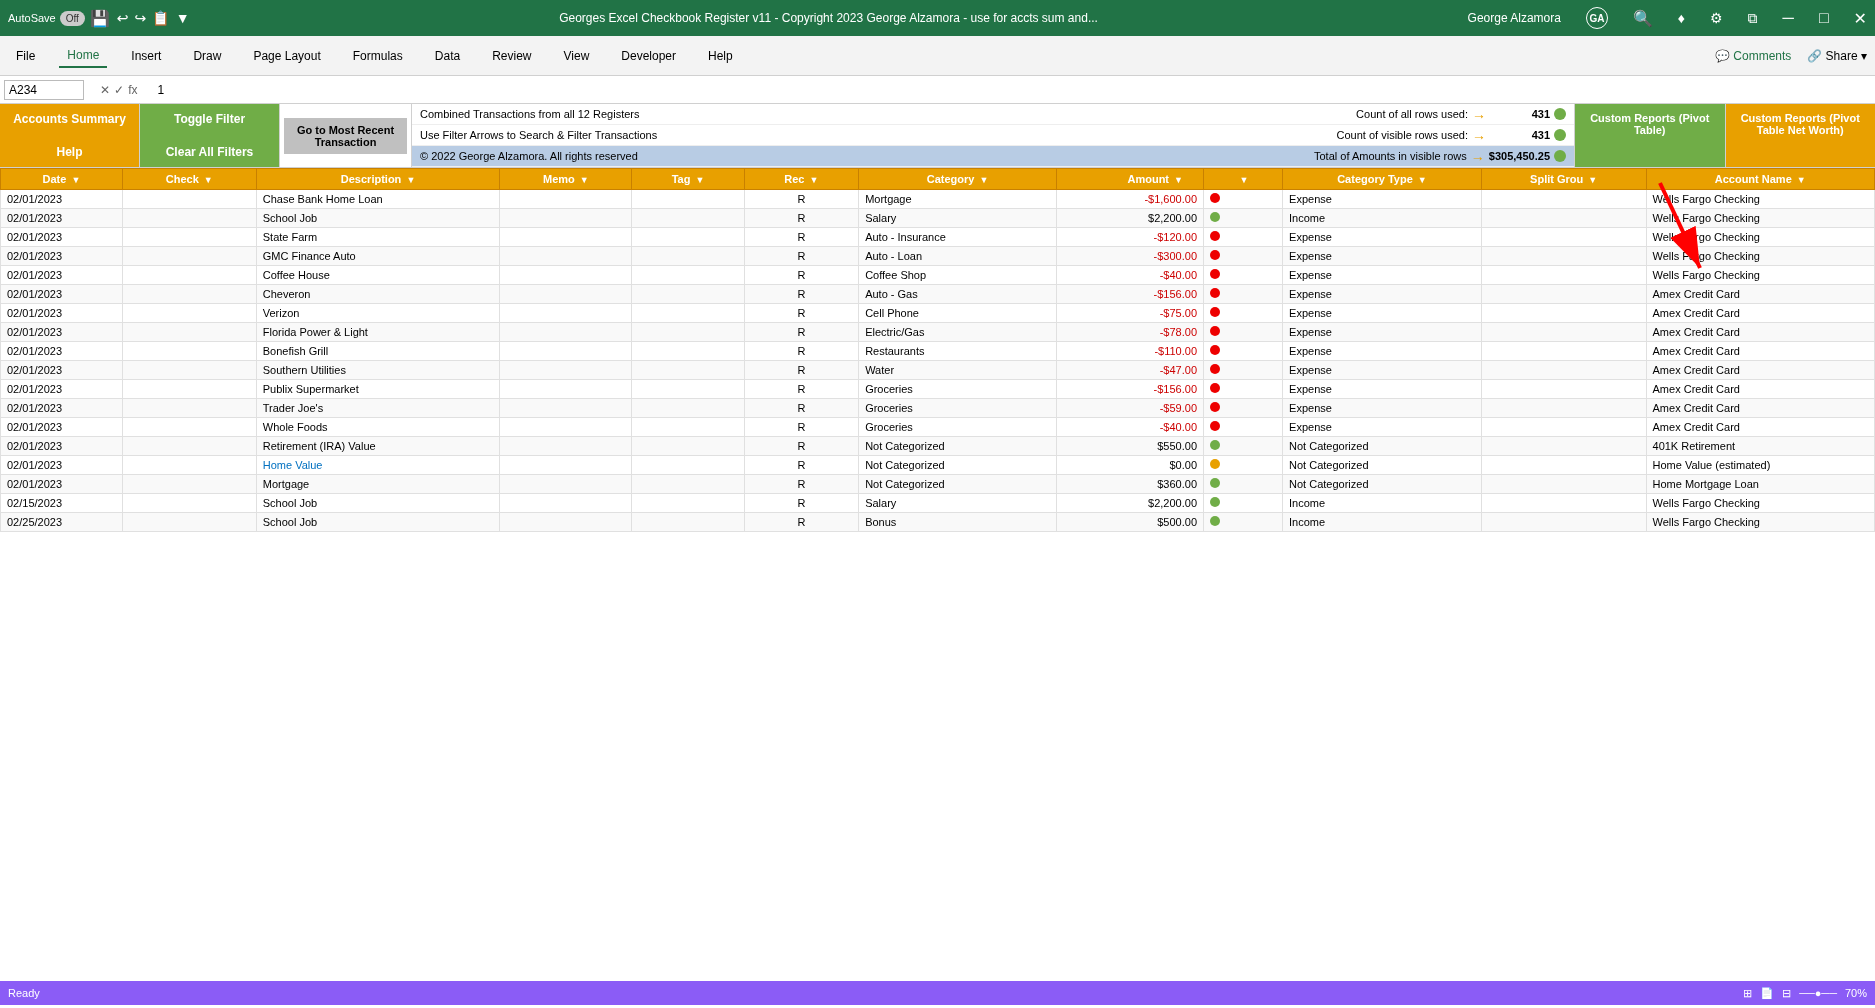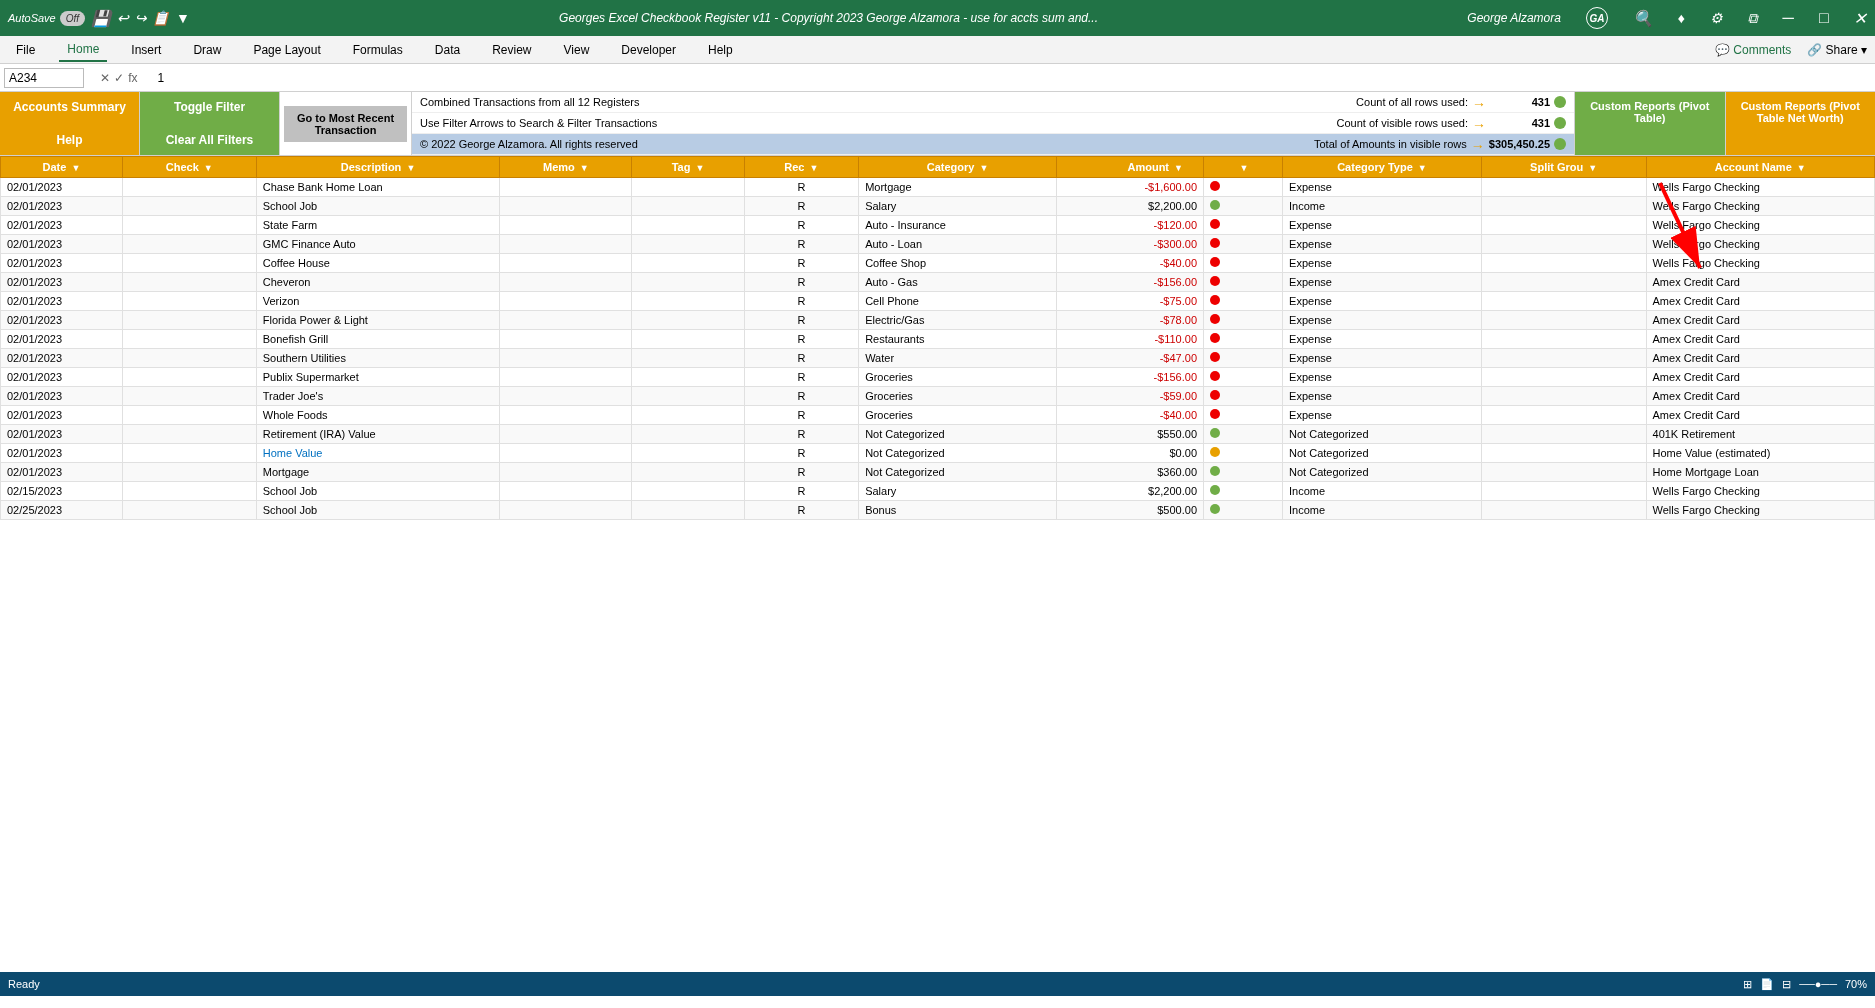--- a/index.html
+++ b/index.html
@@ -19,35 +19,34 @@
     
     .excel-titlebar {
       background: #217346;
       color: #fff;
       height: 36px;
       display: flex;
       align-items: center;
       padding: 0 8px;
       gap: 6px;
       font-size: 12px;
-      font-style: italic;
     }
     .excel-titlebar .autosave { font-size: 11px; display: flex; align-items: center; gap: 4px; }
     .excel-titlebar .title-text { flex: 1; text-align: center; font-size: 12px; }
     .excel-titlebar .right-icons { display: flex; align-items: center; gap: 25px; }
     .toggle-pill { background: #ccc; border-radius: 10px; padding: 2px 6px; font-size: 10px; color: #333; display: flex; align-items: center; gap: 2px; }
 
     
     .ribbon {
       background: #f3f3f3;
       border-bottom: 1px solid #d0d0d0;
       display: flex;
       align-items: center;
       padding: 0 8px;
-      height: 28px;
+      height: 40px;
       gap: 16px;
     }
     .ribbon-tab { padding: 4px 8px; font-size: 12px; cursor: pointer; }
     .ribbon-tab.active { color: #217346; border-bottom: 2px solid #217346; }
 
     
     .formula-bar {
       display: flex;
       align-items: center;
       border-bottom: 1px solid #d0d0d0;
@@ -224,30 +223,30 @@
     .col-account { width: 150px; }
     .amount-neg { color: #c00; }
     .amount-pos { color: #000; }
     .status-dot { width: 10px; height: 10px; border-radius: 50%; display: inline-block; margin-right: 2px; }
     .status-red { background: #e00; }
     .status-green { background: #70ad47; }
     .status-orange { background: #e8a000; }
 
     
     .status-bar {
-      background: #0c4a6e;
+      background: #8b5cf6;
       color: #fff;
       height: 24px;
       display: flex;
       align-items: center;
       padding: 0 8px;
       font-size: 11px;
       justify-content: space-between;
       position: fixed;
-      bottom: 12px;
+      bottom: 3px;
       left: 0;
       right: 0;
     }
     .status-right { display: flex; align-items: center; gap: 8px; }
   </style>
 </head>
 <body>
 
 <div style="position:relative;">
 

